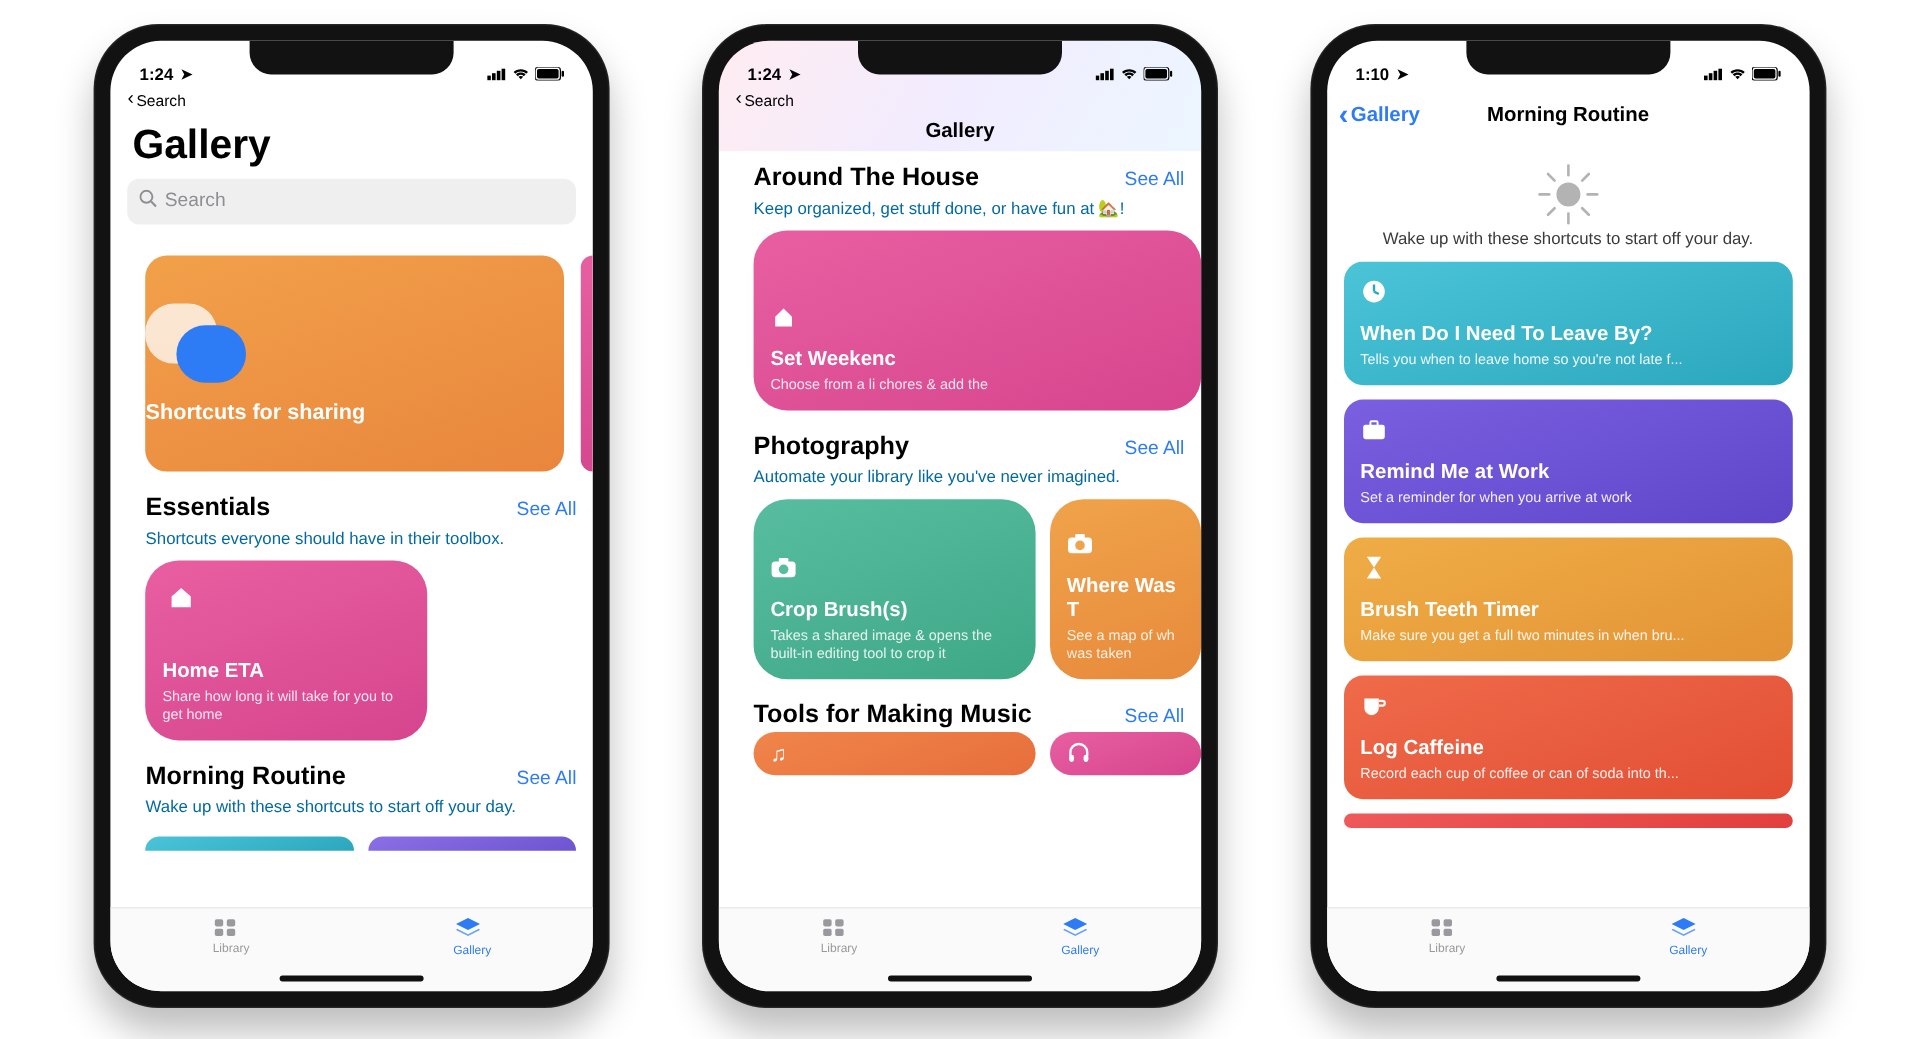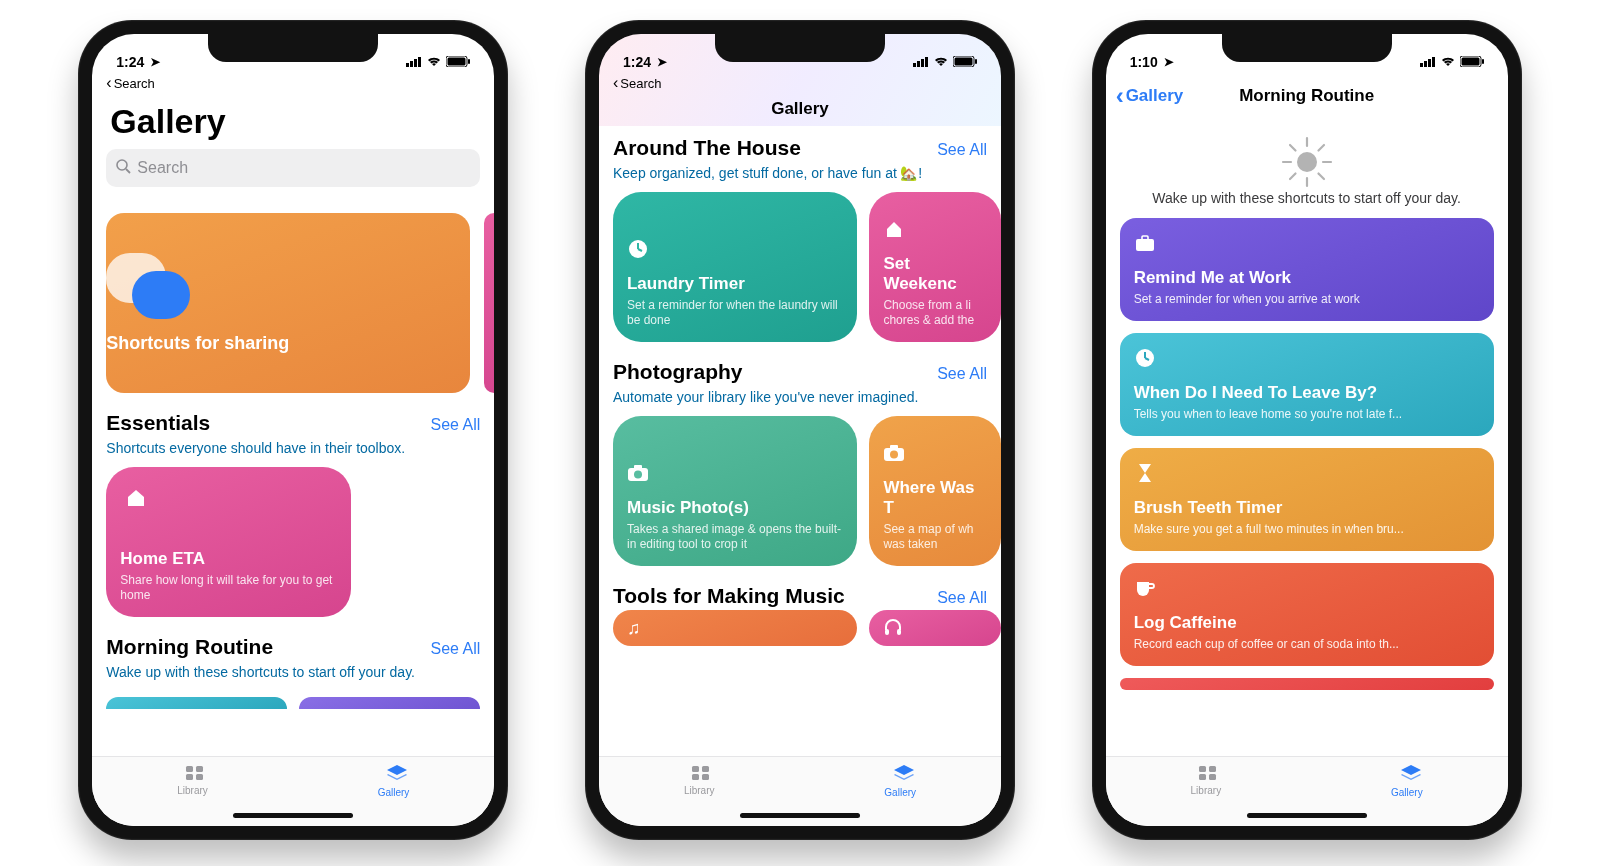--- a/index.html
+++ b/index.html
@@ -44,21 +44,21 @@
   }
   .subheader .chev { font-size: 16px; }
   .large-title {
     font-size: 34px; font-weight: 800; padding: 6px 18px 8px;
   }
   .search-field {
     margin: 0 14px 12px; background: #efeff0; border-radius: 10px;
     height: 38px; display:flex; align-items:center; gap:6px; padding:0 10px;
     color: #8e8e93; font-size: 16px;
   }
-  .scroll-area { flex:1; overflow:hidden; padding: 14px 0 0 14px; }
+  .scroll-area { flex:1; overflow:hidden; padding: 14px 0 0 14px; margin-left: 15px; }
   .hero-card {
     border-radius: 18px; color: #fff;
     height: 180px; display:flex; flex-direction:column; align-items:flex-start; justify-content:center;
     gap: 6px; position:relative; margin-right: 4px;
     background: linear-gradient(160deg,#f2a04a,#e8863d);
   }
   .hero-card .bubble-back { width:60px; height:50px; background:rgba(255,255,255,.75); border-radius:24px; position:relative; }
   .hero-card .bubble-front { width:58px; height:48px; background:#2d7cf6; border-radius:24px; position:absolute; margin-left:26px; margin-top:-32px; }
   .hero-title { font-size:18px; font-weight:600; margin-top:18px;}
   .hero-row { display:flex; gap:10px; }
@@ -73,21 +73,21 @@
     min-height: 150px; overflow:hidden;
   }
   .icon-box { width:32px; height:32px; border-radius:7px; display:flex; align-items:center; justify-content:center; margin-bottom:auto; }
   .card-title { font-size:17px; font-weight:600; margin-top:8px;}
   .card-desc  { font-size:12px; opacity:.85; margin-top:4px; line-height:1.25;}
   .tab-bar {
     height: 70px; border-top:1px solid #e5e5e7; background:#fafafa;
     display:flex; align-items:flex-start; justify-content:space-around; padding-top:6px;
     position:relative; z-index:5;
   }
-  .tab { display:flex; flex-direction:column; align-items:flex-end; gap:2px; font-size:10px; color:#9a9a9e;}
+  .tab { display:flex; flex-direction:column; align-items:flex-start; gap:2px; font-size:10px; color:#9a9a9e;}
   .tab.active { color:#2d7cf6; }
   .home-indicator { position:absolute; bottom:8px; left:50%; transform:translateX(-50%); width:120px; height:5px; border-radius:3px; background:#111;}
   
   .nav-title-bar { height:40px; display:flex; align-items:center; justify-content:center; font-size:17px; font-weight:600; position:relative;}
   .gradient-bg { background: linear-gradient(120deg, rgba(255,180,200,.25), rgba(200,180,255,.25), rgba(180,220,255,.25)); }
   
   .back-btn { position:absolute; left:10px; color:#2d7cf6; font-size:17px; display:flex; align-items:center; gap:2px;}
   .sun-area { display:flex; flex-direction:column; align-items:center; padding: 18px 30px 12px; color:#6a6a6e;}
   .sun-area p { font-size:14px; text-align:center; color:#3a3a3c;}
   .full-card { border-radius:16px; color:#fff; padding:14px; margin:0 14px 12px; min-height:94px; display:flex; flex-direction:column; justify-content:center;}
@@ -239,31 +239,20 @@
       </div>
     </div>
 
     <div class="scroll-area" style="padding-top:4px;">
       <div class="section-head" style="padding-top:6px;">
         <div class="section-title">Around The House</div>
         <div class="see-all">See All</div>
       </div>
       <div class="section-sub">Keep organized, get stuff done, or have fun at 🏡!</div>
       <div class="card-row">
-        <div class="card" style="flex:0 0 63%; background:linear-gradient(160deg,#2fb7a5,#1fa090);">
-          <div class="small-icon">
-              <svg width="22" height="22">
-                <circle cx="11" cy="11" r="9" fill="#fff"></circle>
-                <line x1="11" y1="11" x2="11" y2="5" stroke="#2fb7a5" stroke-width="2"></line>
-                <line x1="11" y1="11" x2="15" y2="13" stroke="#2fb7a5" stroke-width="2"></line>
-              </svg>
-            </div>
-          <div class="card-title">Laundry Timer</div>
-          <div class="card-desc">Set a reminder for when the laundry will be done</div>
-        </div>
         <div class="card" style="flex:1; background:linear-gradient(160deg,#e85fa1,#d6458e);">
           <div class="small-icon">
               <svg width="20" height="20">
                 <path d="M3 10 L10 3 L17 10 V18 H3 Z" fill="#fff"></path>
               </svg>
             </div>
           <div class="card-title">Set Weekenc</div>
           <div class="card-desc">Choose from a li chores &amp; add the</div>
         </div>
       </div>
@@ -275,21 +264,21 @@
       <div class="section-sub">Automate your library like you've never imagined.</div>
       <div class="card-row">
         <div class="card" style="flex:0 0 63%; background:linear-gradient(160deg,#58bda0,#3ea886);">
           <div class="small-icon">
               <svg width="22" height="18">
                 <rect x="1" y="4" width="20" height="13" rx="3" fill="#fff"></rect>
                 <rect x="7" y="1" width="8" height="4" rx="1" fill="#fff"></rect>
                 <circle cx="11" cy="10.5" r="4" fill="#58bda0"></circle>
               </svg>
             </div>
-          <div class="card-title">Music Photo(s)</div>
+          <div class="card-title">Crop Brush(s)</div>
           <div class="card-desc">Takes a shared image &amp; opens the built-in editing tool to crop it</div>
         </div>
         <div class="card" style="flex:1; background:linear-gradient(160deg,#f0a34a,#e78a3c);">
           <div class="small-icon">
               <svg width="22" height="18">
                 <rect x="1" y="4" width="20" height="13" rx="3" fill="#fff"></rect>
                 <rect x="7" y="1" width="8" height="4" rx="1" fill="#fff"></rect>
                 <circle cx="11" cy="10.5" r="4" fill="#f0a34a"></circle>
               </svg>
             </div>
@@ -382,41 +371,41 @@
           <line x1="11" y1="11" x2="16.5" y2="16.5"></line>
           <line x1="39.5" y1="39.5" x2="45" y2="45"></line>
           <line x1="11" y1="45" x2="16.5" y2="39.5"></line>
           <line x1="39.5" y1="16.5" x2="45" y2="11"></line>
         </g>
       </svg>
       <p>Wake up with these shortcuts to start off your day.</p>
     </div>
 
     <div style="flex:1; overflow:hidden;">
-      <div class="full-card" style="background:linear-gradient(160deg,#7a5fe0,#5f46c9);">
-        <div class="small-icon">
-            <svg width="22" height="18">
-              <rect x="2" y="5" width="18" height="12" rx="2" fill="#fff"></rect>
-              <rect x="8" y="2" width="6" height="4" rx="1" fill="none" stroke="#fff" stroke-width="1.6"></rect>
-            </svg>
-          </div>
-        <div class="card-title">Remind Me at Work</div>
-        <div class="card-desc">Set a reminder for when you arrive at work</div>
-      </div>
       <div class="full-card" style="background:linear-gradient(160deg,#4bc4d8,#2ba7bd);">
         <div class="small-icon">
             <svg width="22" height="22">
               <circle cx="11" cy="11" r="9" fill="#fff"></circle>
               <line x1="11" y1="11" x2="11" y2="5" stroke="#2ba7bd" stroke-width="2"></line>
               <line x1="11" y1="11" x2="15" y2="13" stroke="#2ba7bd" stroke-width="2"></line>
             </svg>
           </div>
         <div class="card-title">When Do I Need To Leave By?</div>
         <div class="card-desc">Tells you when to leave home so you're not late f...</div>
       </div>
+      <div class="full-card" style="background:linear-gradient(160deg,#7a5fe0,#5f46c9);">
+        <div class="small-icon">
+            <svg width="22" height="18">
+              <rect x="2" y="5" width="18" height="12" rx="2" fill="#fff"></rect>
+              <rect x="8" y="2" width="6" height="4" rx="1" fill="none" stroke="#fff" stroke-width="1.6"></rect>
+            </svg>
+          </div>
+        <div class="card-title">Remind Me at Work</div>
+        <div class="card-desc">Set a reminder for when you arrive at work</div>
+      </div>
       <div class="full-card" style="background:linear-gradient(160deg,#efad46,#e39335);">
         <div class="small-icon">
             <svg width="16" height="22">
               <path d="M2 2 H14 L8 11 L14 20 H2 L8 11 Z" fill="#fff"></path>
             </svg>
           </div>
         <div class="card-title">Brush Teeth Timer</div>
         <div class="card-desc">Make sure you get a full two minutes in when bru...</div>
       </div>
       <div class="full-card" style="background:linear-gradient(160deg,#ef6b4a,#e24e34);">

